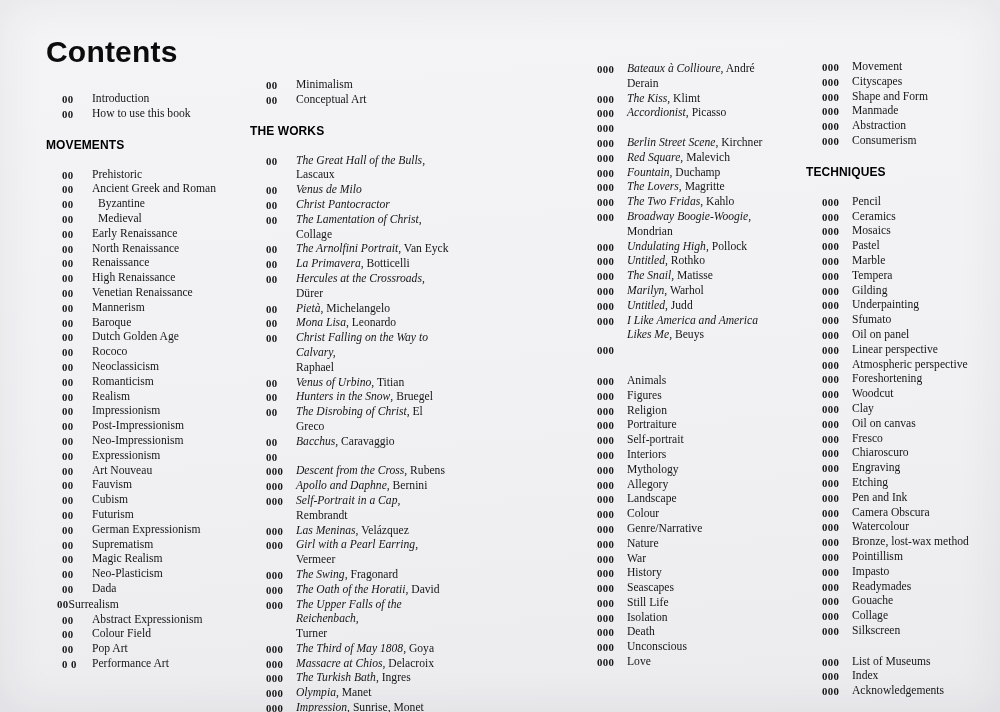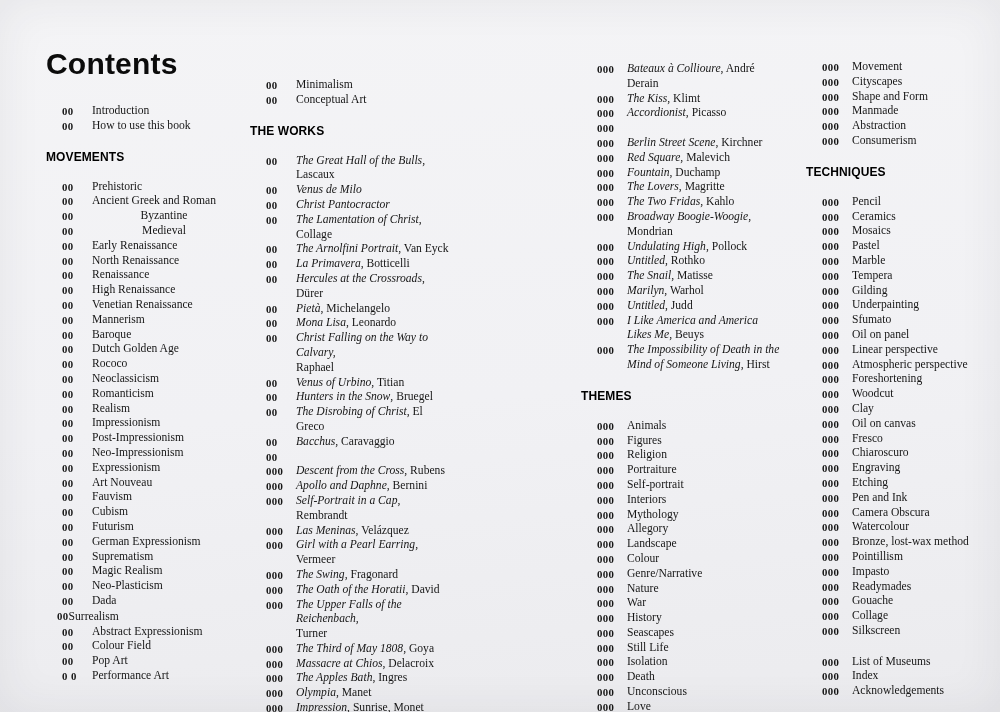--- a/index.html
+++ b/index.html
@@ -8,21 +8,21 @@
     font-family:"Liberation Serif", serif;
     background:#e9e9ed;
   }
   .page {
     position:relative; width:1000px; height:712px;
     background:linear-gradient(175deg,#f4f4f6 0%, #f1f1f4 55%, #ebebee 100%);
     box-shadow:inset 0 0 46px rgba(40,40,55,0.07);
     color:#141414;
   }
   .col { position:absolute; }
-  #col1 { left:46px;  top:48px; width:200px; }
+  #col1 { left:46px;  top:36px; width:200px; }
   #col2 { left:250px; top:62px; width:220px; }
   #col3 { left:581px; top:46px; width:215px; }
   #col4 { left:806px; top:44px; width:194px; }
 
   h1.title {
     margin:0 0 24px 0;
     font-family:"Liberation Sans", sans-serif;
     font-weight:bold; font-size:30px; line-height:32px;
     letter-spacing:0.2px; color:#0b0b0b;
   }
@@ -37,21 +37,21 @@
   .row {
     display:grid; grid-template-columns:30px 1fr;
     font-size:11.6px; line-height:14.8px; color:#161616;
   }
   .num {
     font-weight:bold; font-size:10.8px; letter-spacing:0.4px;
     white-space:nowrap;
   }
   .txt { }
   .txt .it { font-style:italic; }
-  .row.pad .txt { padding-left:6px;text-align:center; }
+  .row.pad .txt { padding-left:6px; }
   .row.fused { display:block; margin-left:-5px; }
   .row.fused .num { display:inline; }
   .row.fused .txt { display:inline;text-align:center; }
 </style>
 </head>
 <body>
 
 <div class="page">
   <div class="col" id="col1">
     <h1 class="title">Contents</h1>
@@ -309,21 +309,21 @@
         <div class="row">
           <span class="num">000</span>
           <span class="txt"><span class="it">The Third of May 1808</span><span>, Goya</span></span>
         </div>
         <div class="row">
           <span class="num">000</span>
           <span class="txt"><span class="it">Massacre at Chios</span><span>, Delacroix</span></span>
         </div>
         <div class="row">
           <span class="num">000</span>
-          <span class="txt"><span class="it">The Apples Bath</span><span>, Ingres</span></span>
+          <span class="txt"><span class="it">The Turkish Bath</span><span>, Ingres</span></span>
         </div>
         <div class="row">
           <span class="num">000</span>
           <span class="txt"><span class="it">Olympia</span><span>, Manet</span></span>
         </div>
         <div class="row">
           <span class="num">000</span>
           <span class="txt"><span class="it">Impression</span><span>, Sunrise, Monet</span></span>
         </div>
         <div class="row">
@@ -407,24 +407,22 @@
         <div class="row">
           <span class="num">000</span>
           <span class="txt"><span class="it">Untitled</span><span>, Judd</span></span>
         </div>
         <div class="row">
           <span class="num">000</span>
           <span class="txt"><span class="it">I Like America and America</span><br><span class="it">Likes Me</span><span>, Beuys</span></span>
         </div>
         <div class="row">
           <span class="num">000</span>
-          <span class="txt"><span class="it">The Impossibility of Death in the</span><br><span class="it">Mind of Someone Living</span><span>, Hirst</span></span>
-        </div>
-      </div>
-      <div class="heading">THEMES</div>
+        </div>
+      </div>
       <div class="entries">
         <div class="row">
           <span class="num">000</span>
           <span class="txt"><span>Animals</span></span>
         </div>
         <div class="row">
           <span class="num">000</span>
           <span class="txt"><span>Figures</span></span>
         </div>
         <div class="row">

